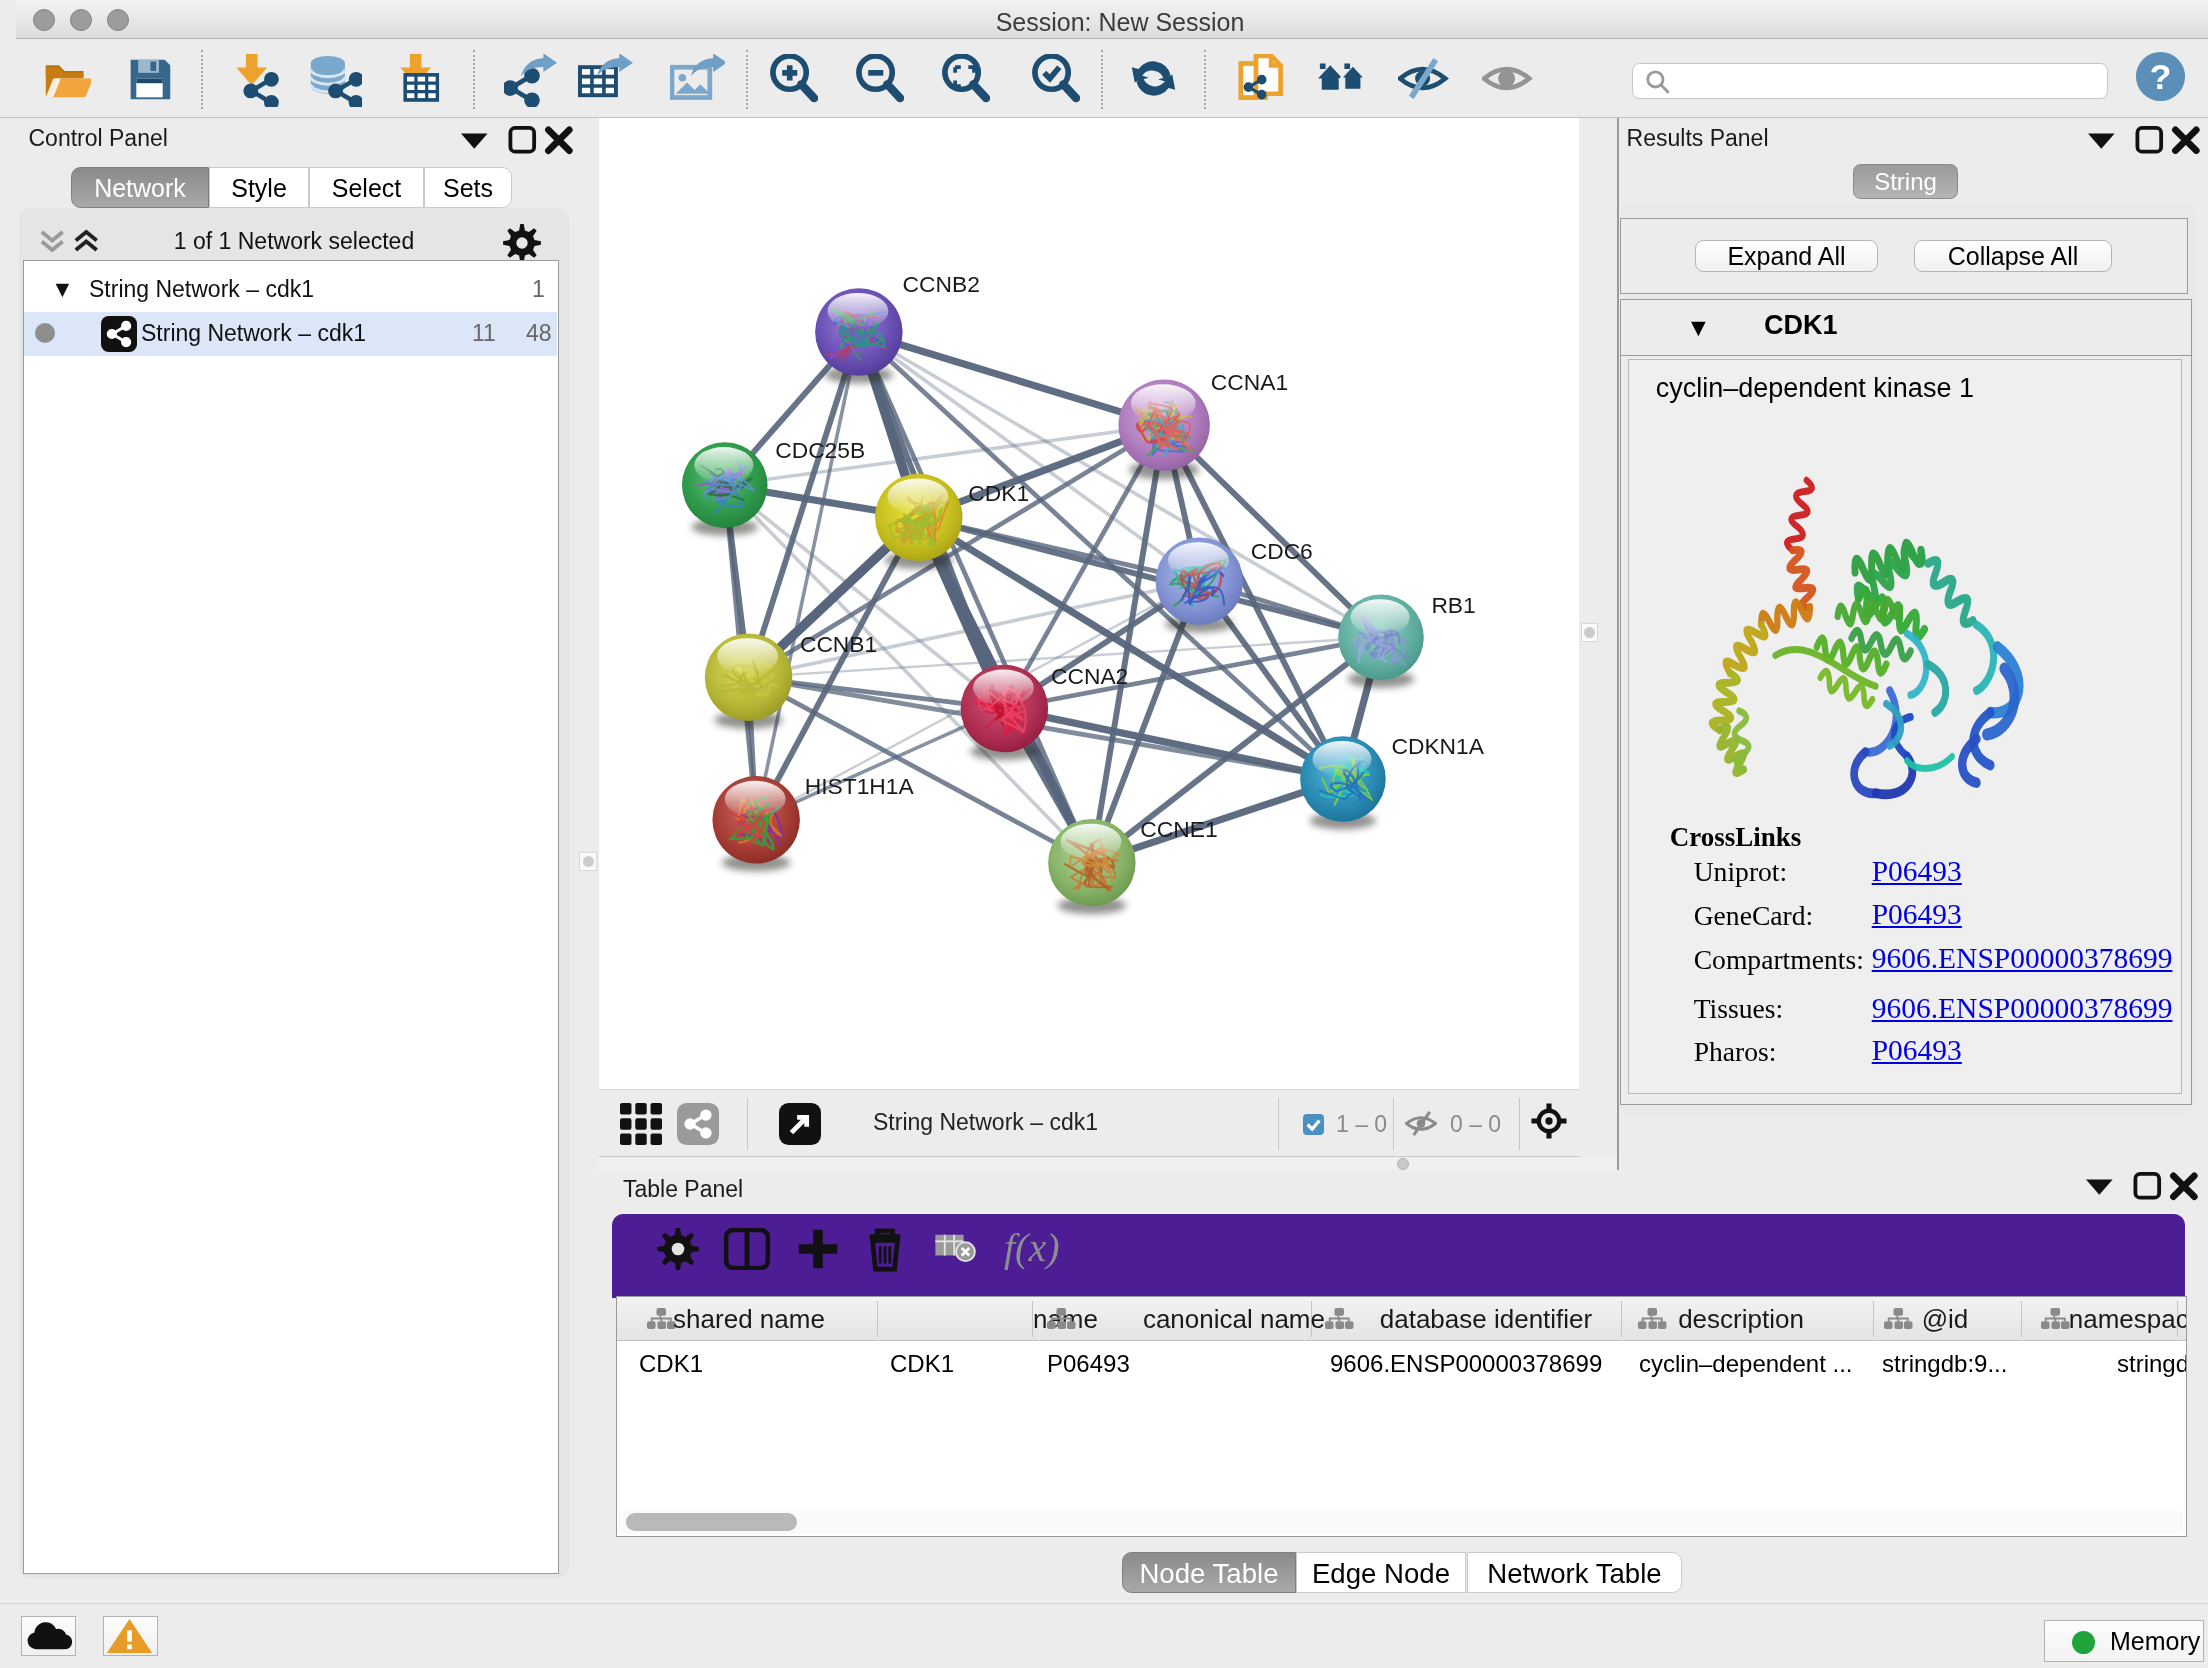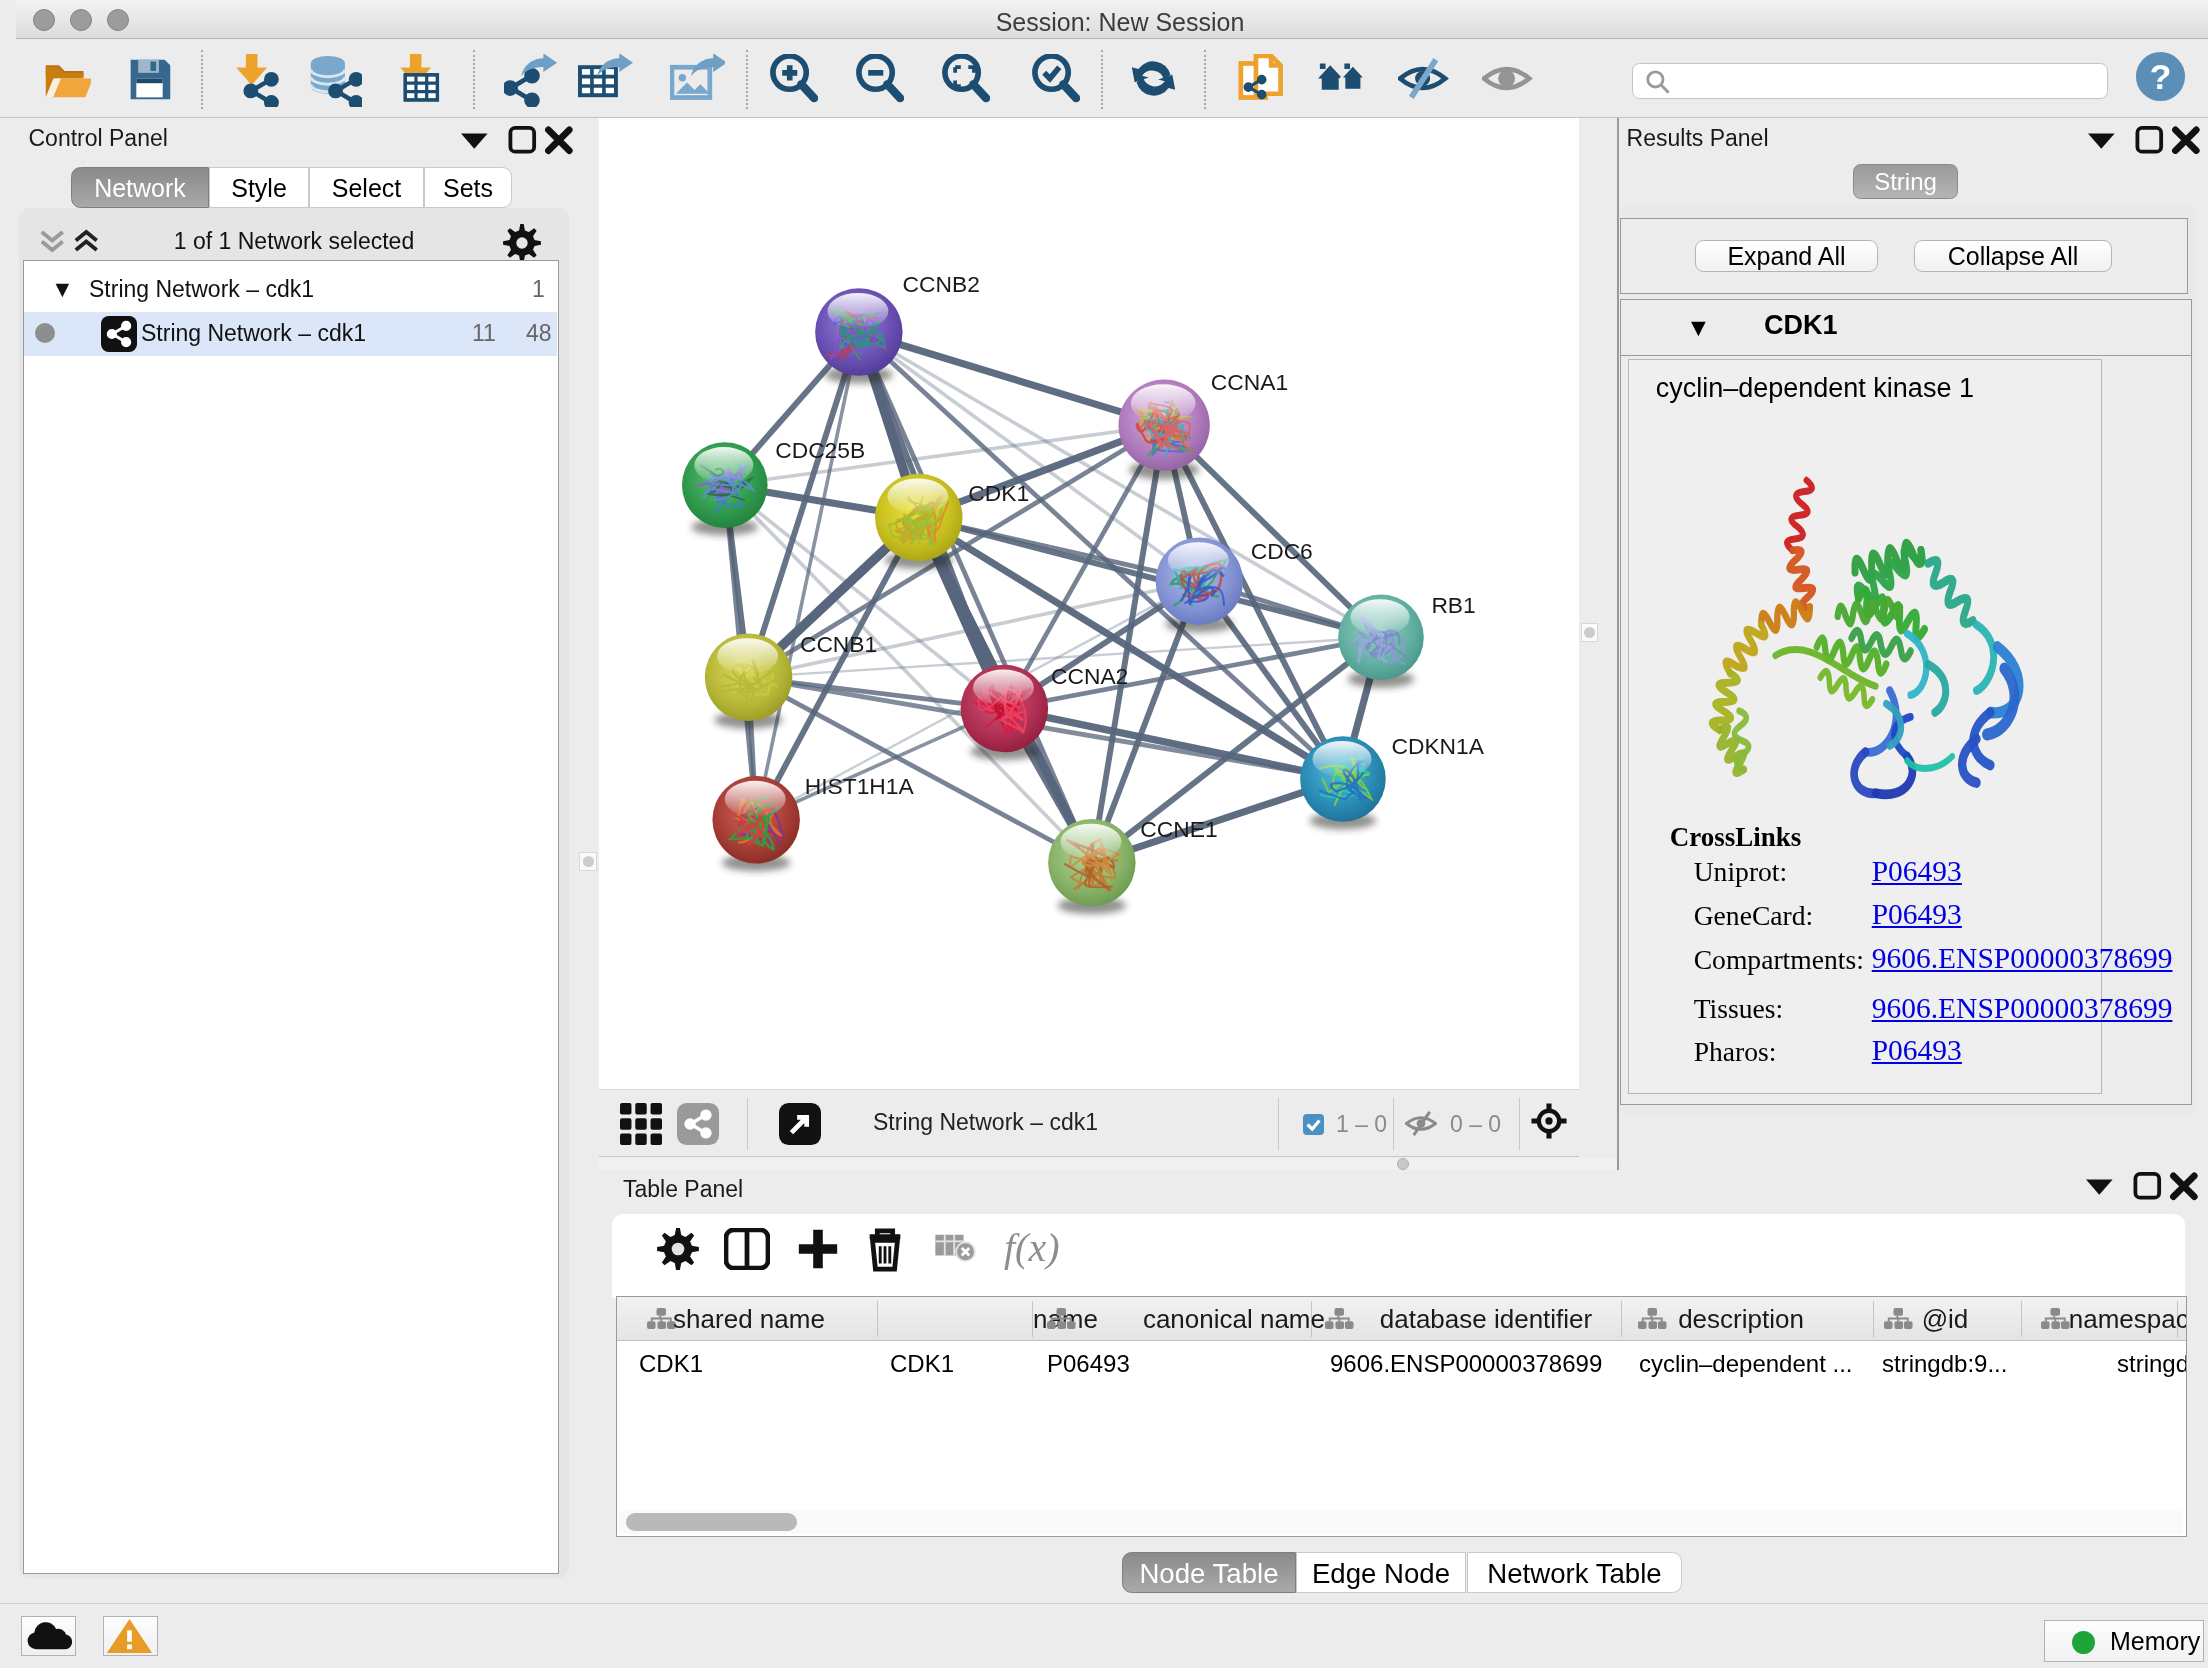--- a/index.html
+++ b/index.html
@@ -28,28 +28,28 @@
 #splitter{left:599px;top:1158px;width:1609px;height:12.4px;background:#f0f0f0}
 
 #results{left:1617px;top:118px;width:592px;height:1052px;background:#ececec;border-left:2.9px solid #9a9a9a;overflow:visible}
 #rp-title{position:absolute;left:7.6px;top:0;font-size:23px;color:#1a1a1a;height:40px;line-height:40px}
 #stringtab{position:absolute;left:234px;top:46px;width:105px;height:35px;background:linear-gradient(#9a9a9a,#b5b5b5);border:1px solid #8a8a8a;border-radius:7.6px;color:#fff;font-size:24px;text-align:center;line-height:34px;z-index:5}
 #strbox{position:absolute;left:1px;top:86px;width:575px;height:911px;background:#e9e9e9;border-radius:11.4px}
 #ecbox{position:absolute;left:1px;top:100px;width:568px;height:76px;background:#ececec;border:1.9px solid #9a9a9a}
 .btn{position:absolute;height:32px;background:linear-gradient(#ffffff,#f0f0f0);border:1.9px solid #b4b4b4;border-radius:8.6px;font-size:25px;text-align:center;color:#000}
 #cdkbox{position:absolute;left:1px;top:181px;width:572px;height:806px;background:#ececec;border:1.9px solid #9a9a9a}
 #cdkhead{position:absolute;left:0;top:0;width:100%;height:56px;border-bottom:1.9px solid #9a9a9a;font-size:27px;font-weight:bold}
-#cdkcontent{position:absolute;left:6.7px;top:59px;width:474px;height:735px;background:#efefef;border:1px solid #b8b8b8}
+#cdkcontent{position:absolute;left:6.7px;top:59px;width:554px;height:735px;background:#efefef;border:1px solid #b8b8b8}
 .serif{font-family:"Liberation Serif",serif}
 .xlrow{position:absolute;font-size:27.6px;color:#000}
 .xlrow a{color:#0000e0;text-decoration:underline}
 .xlv{font-size:29.5px}
 
 #tp-title{left:623px;top:1170px;font-size:23px;color:#1a1a1a;height:38px;line-height:38px}
-#tp-toolbar{left:612px;top:1214px;width:1573px;height:84px;background:#ffffff;border-radius:11.4px 11.4px 0 0}
+#tp-toolbar{left:612px;top:1214px;width:1573px;height:84px;background:#4c1d95;border-radius:11.4px 11.4px 0 0}
 #tablebox{left:616px;top:1296px;width:1571px;height:241px;background:#fff;border:1.9px solid #9a9a9a;overflow:hidden}
 #thead{position:absolute;left:0;top:0;width:100%;height:44px;background:linear-gradient(#f2f2f2,#e4e4e4);border-bottom:1.9px solid #c0c0c0;font-size:26px;color:#1a1a1a}
 .thsep{position:absolute;top:3.8px;height:36px;border-left:1.9px solid #c4c4c4}
 .td{position:absolute;top:46px;height:42px;line-height:42px;font-size:24px;color:#000}
 #hscroll{position:absolute;left:1.9px;bottom:1.9px;width:1564px;height:23px;background:#fafafa}
 #hthumb{position:absolute;left:7.6px;top:1.9px;width:171px;height:18px;background:#b9b9b9;border-radius:9.5px}
 .btab{position:absolute;top:1552px;height:41px;line-height:41px;text-align:center;font-size:27.6px;background:#fff;color:#000;border:1px solid #c9c9c9}
 .btab.sel{background:linear-gradient(#8a8a8a,#a9a9a9);color:#fff;border-color:#7e7e7e}
 
 #statusbar{left:0;top:1603px;width:2208px;height:66px;background:#ececec;border-top:1.9px solid #d2d2d2}

